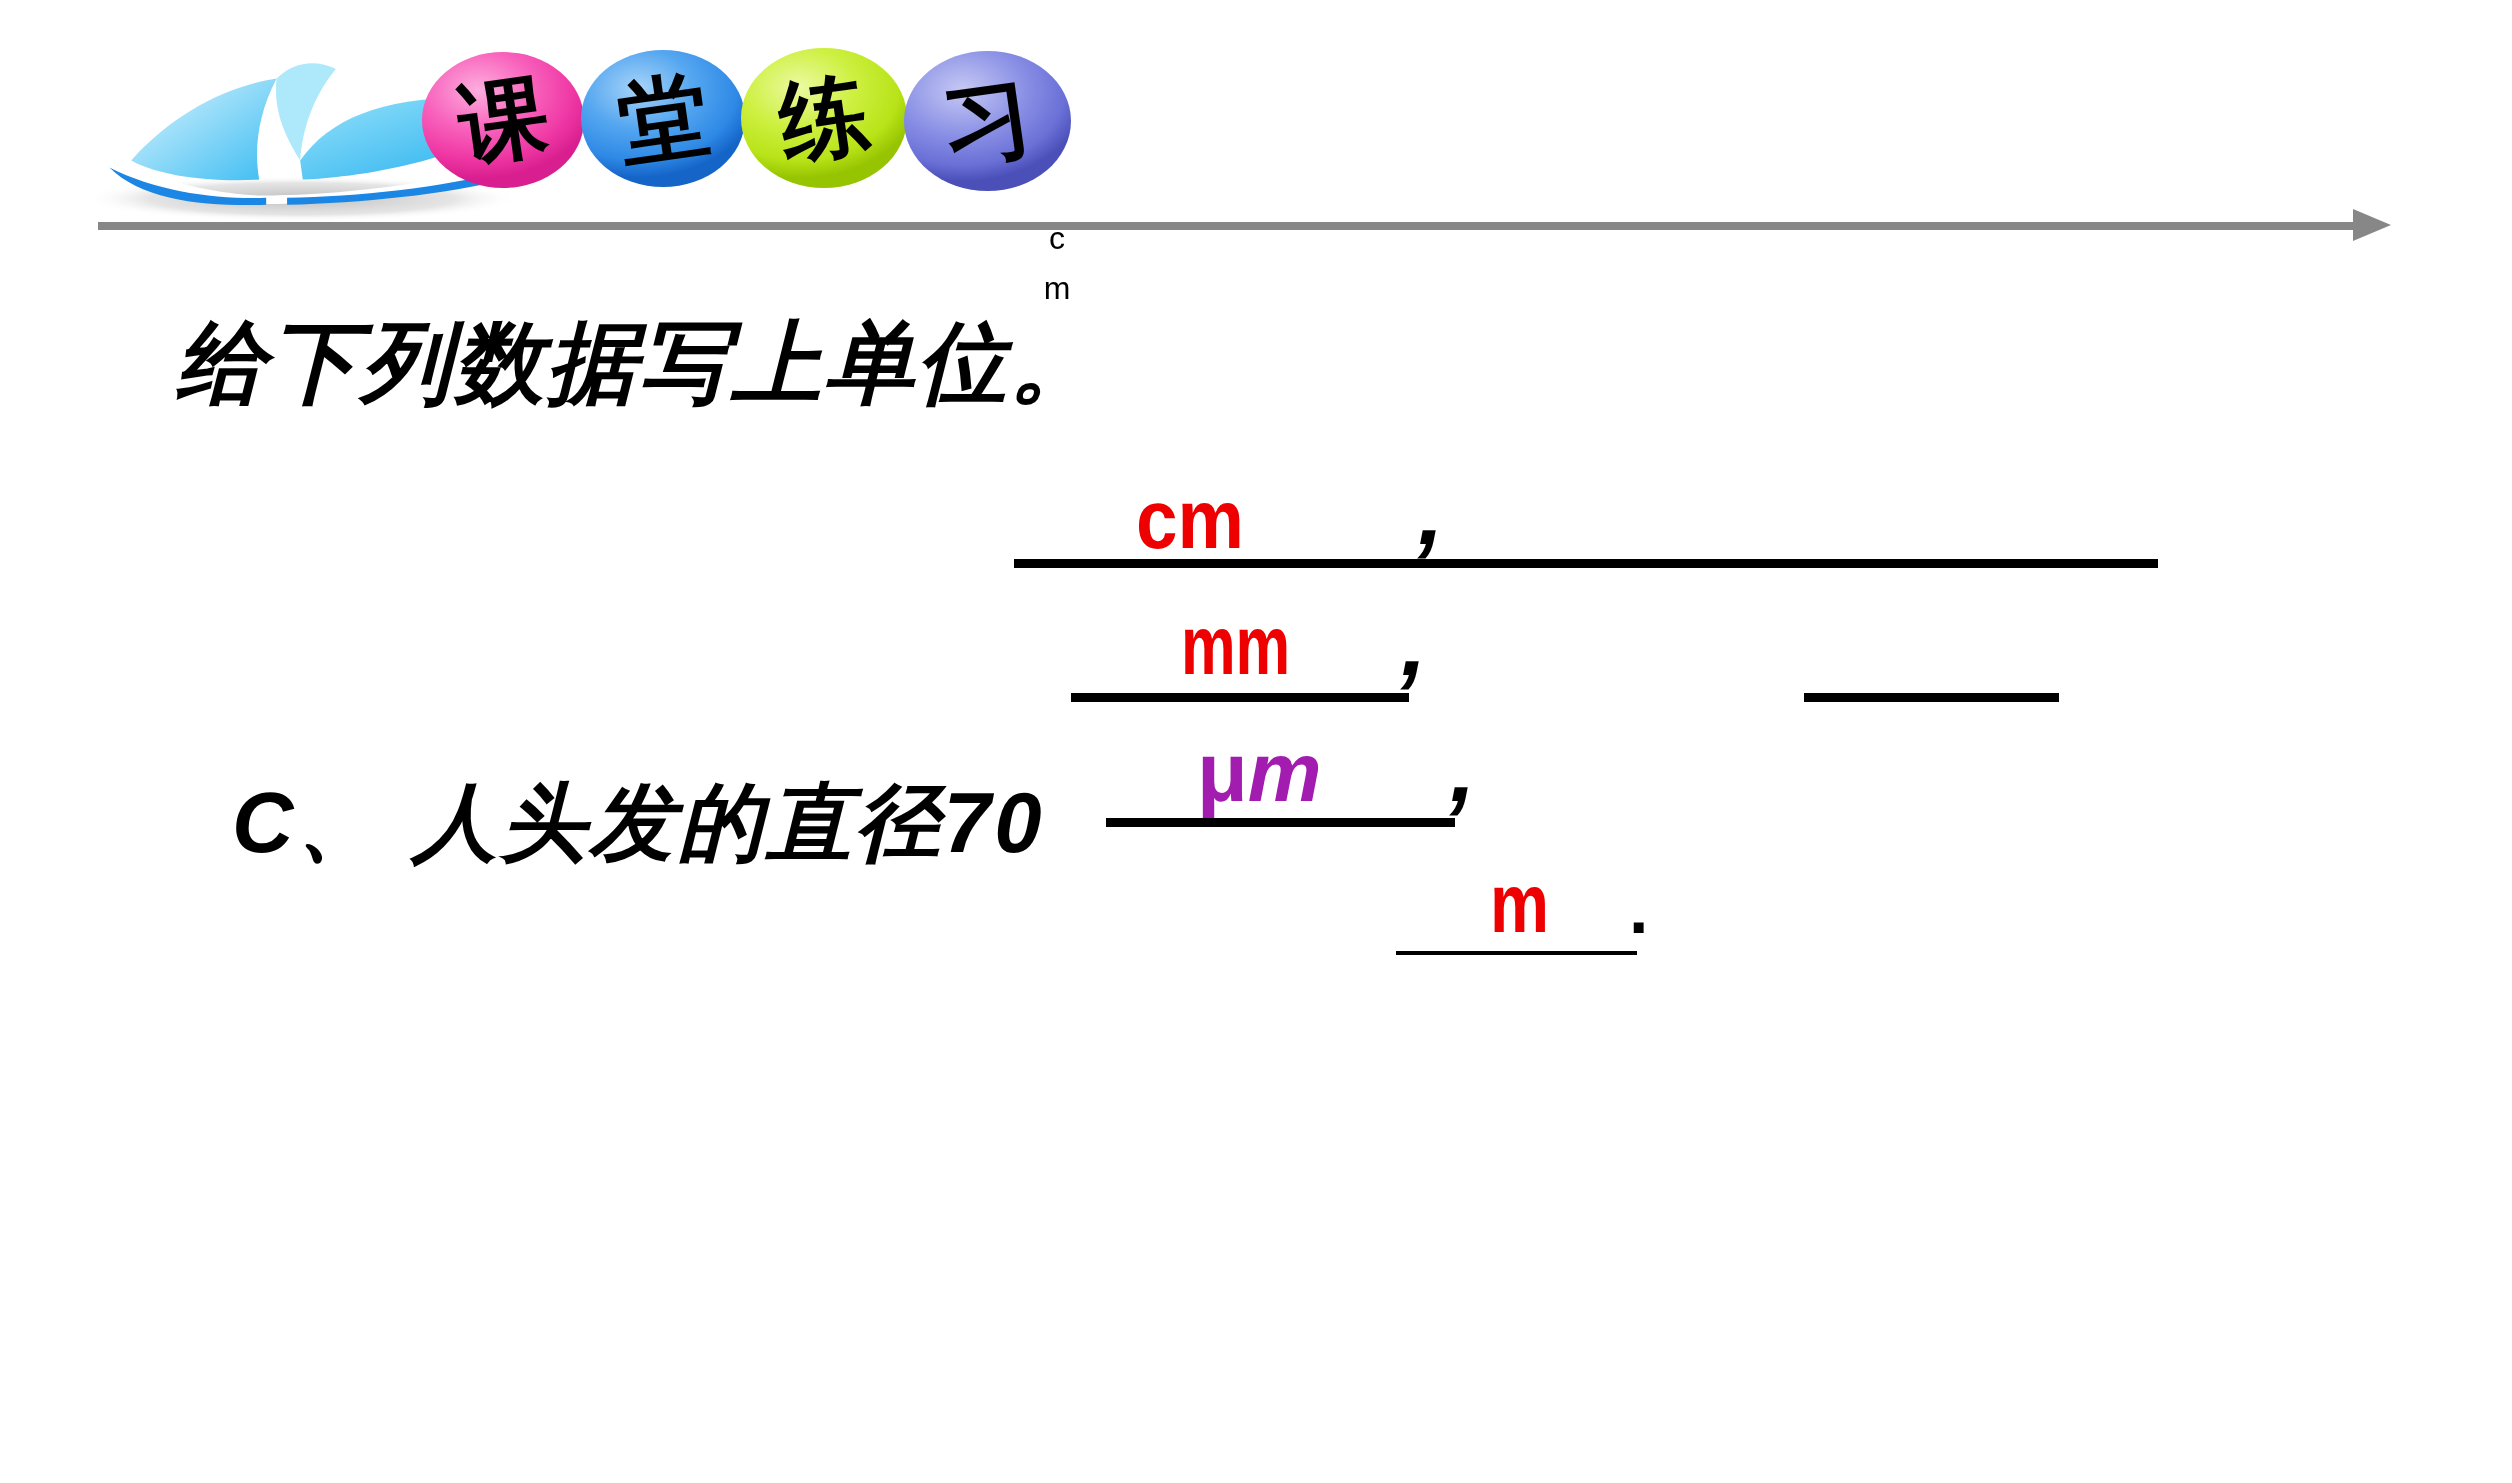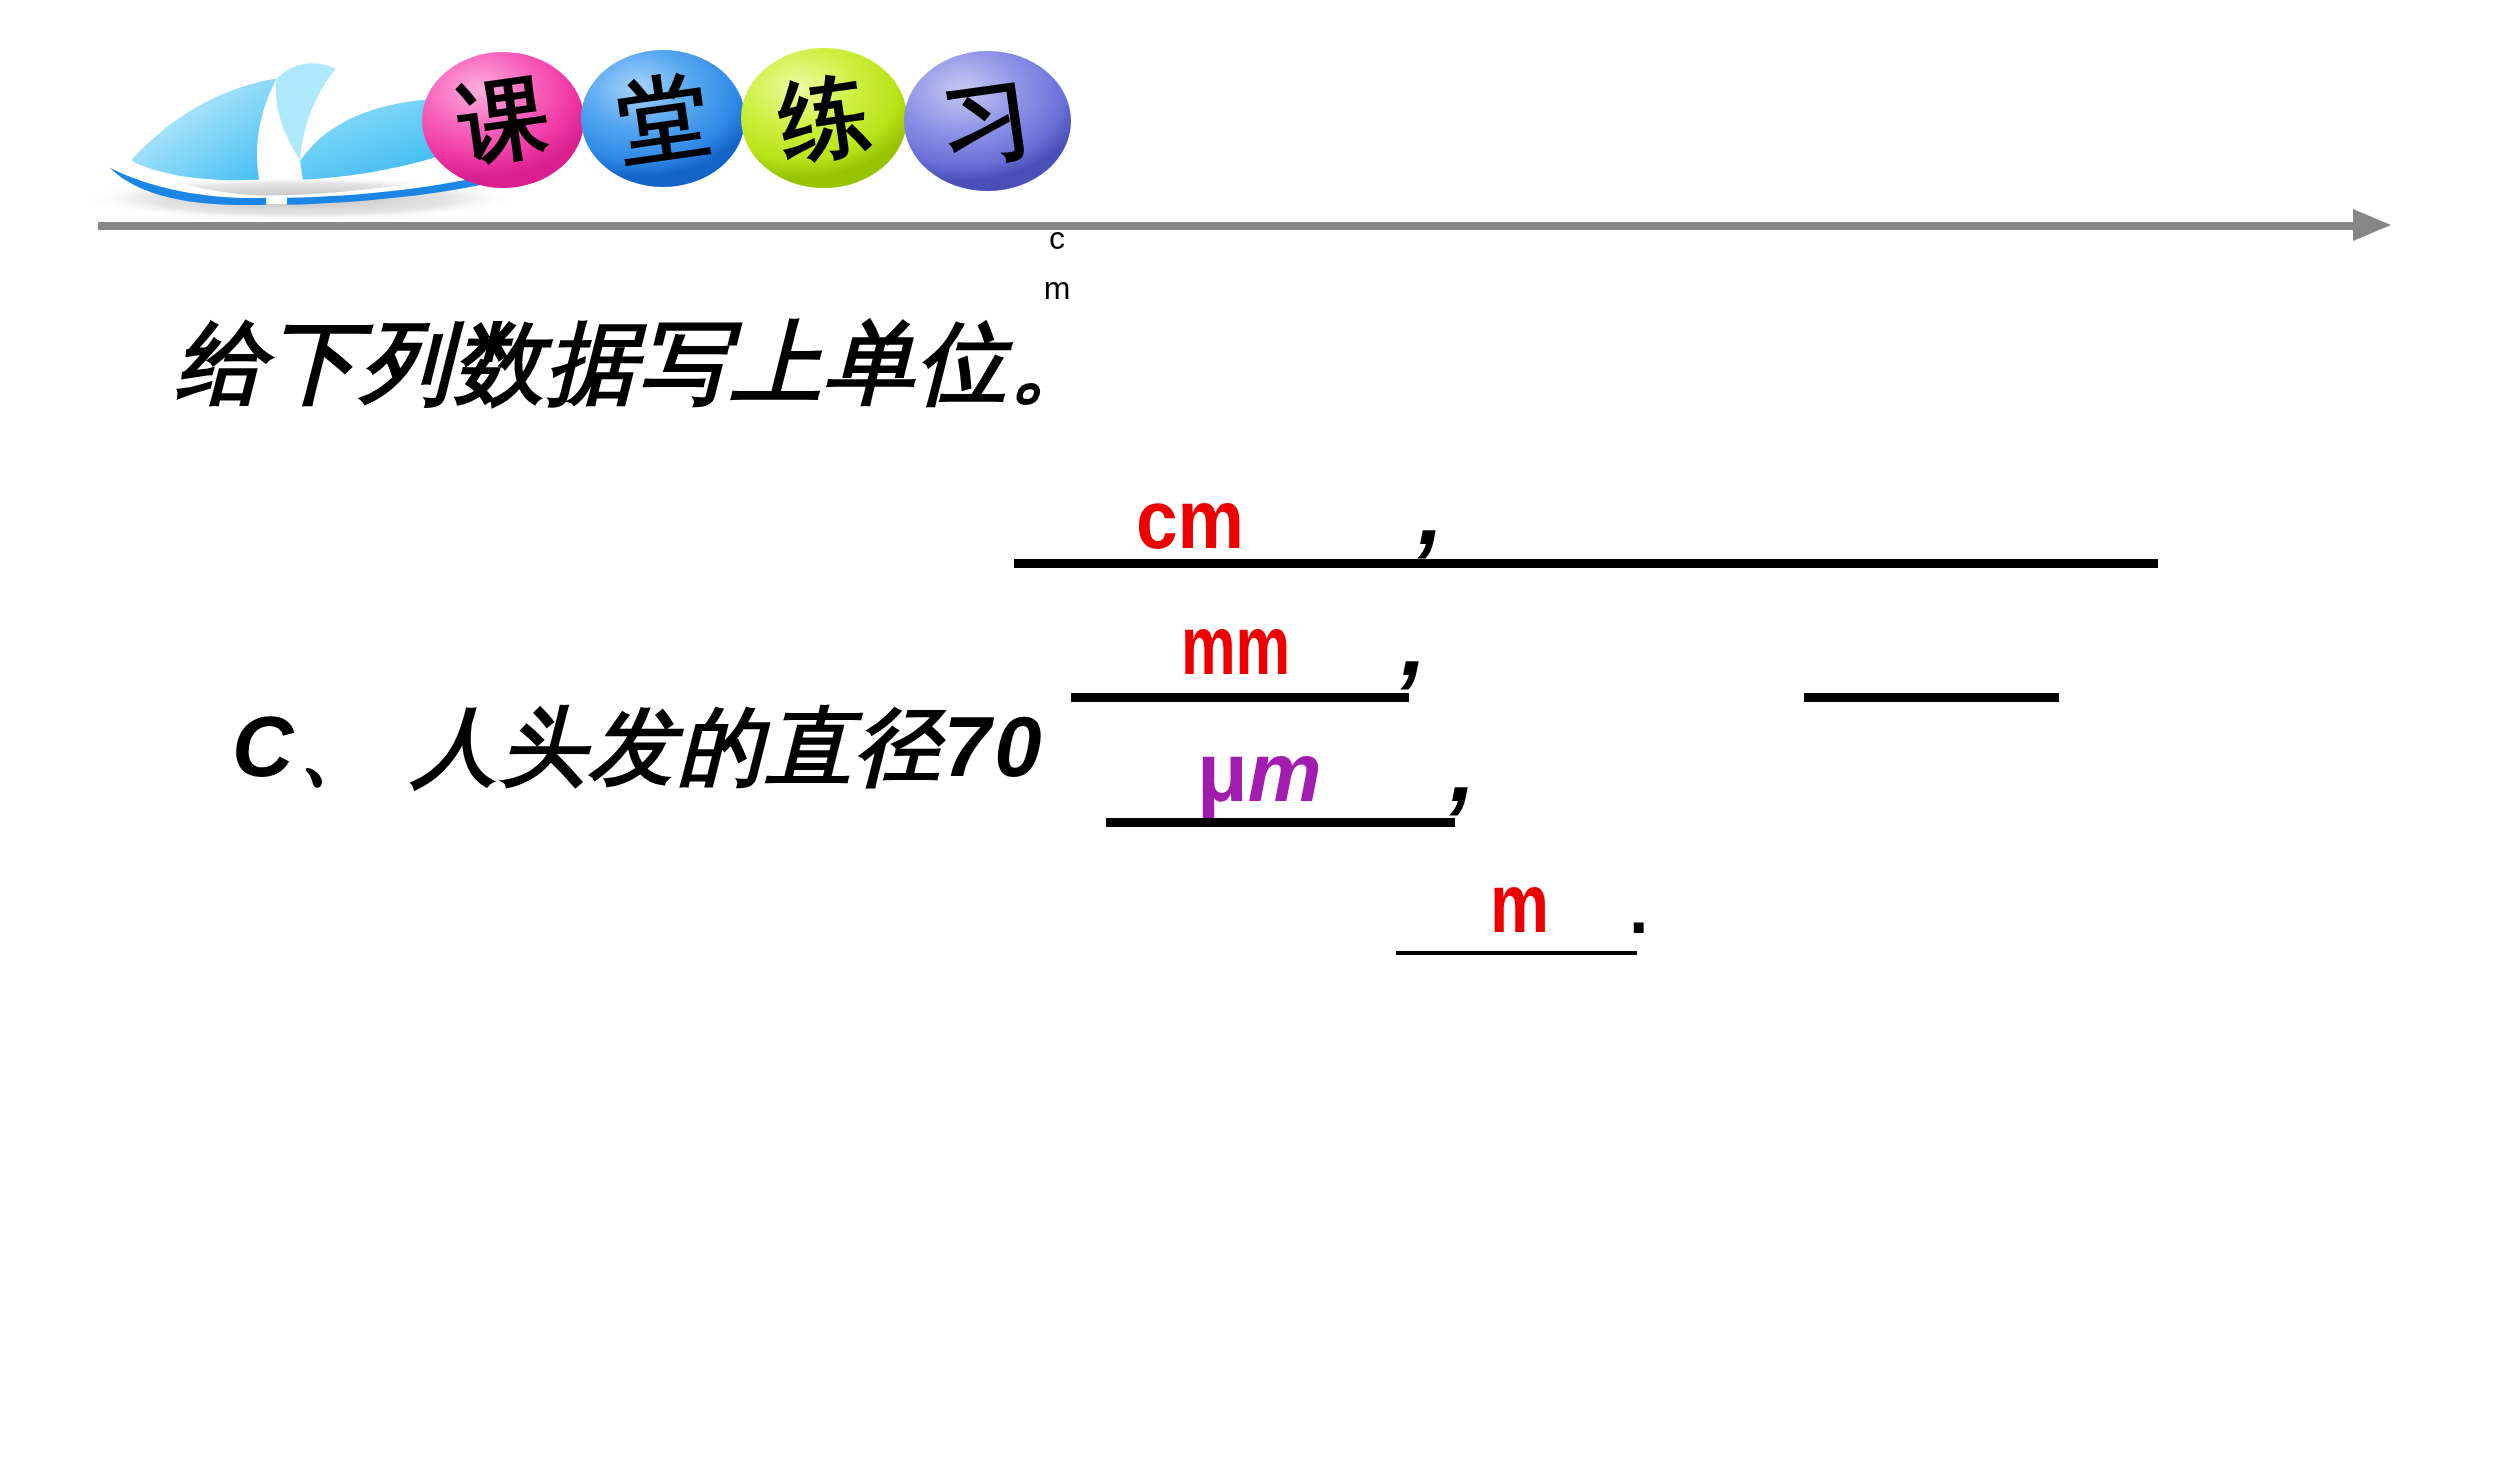--- a/index.html
+++ b/index.html
@@ -23,21 +23,21 @@
              font-size:32px;line-height:50px;font-weight:500;}
   .unit-note span{display:block;}
 
   
   .title{position:absolute;left:136px;top:312px;font-size:90px;line-height:1.15;
          font-weight:bold;font-style:italic;letter-spacing:2.6px;white-space:nowrap;margin-left:40px;}
   .row{position:absolute;font-size:85px;line-height:1;font-weight:bold;font-style:italic;
        letter-spacing:3.5px;white-space:nowrap;}
   .row-a{left:232px;top:487px;}
   .row-b{left:232px;top:619px;}
-  .row-c{left:232px;top:704px;font-style:italic;}
+  .row-c{left:232px;top:780px;font-style:italic;}
   .row-d{left:279px;top:872px;}
 
   
   .blank{position:absolute;background:#000;height:8.7px;}
   .blank-a {left:1014px;top:559px;width:1144px;}
   .blank-b {left:1071px;top:693px;width:338px;}
   .blank-b2{left:1804px;top:693px;width:255px;}
   .blank-c {left:1106px;top:818px;width:349px;}
   .blank-d {left:1396px;top:951px;width:241px;height:4.4px;}
 

